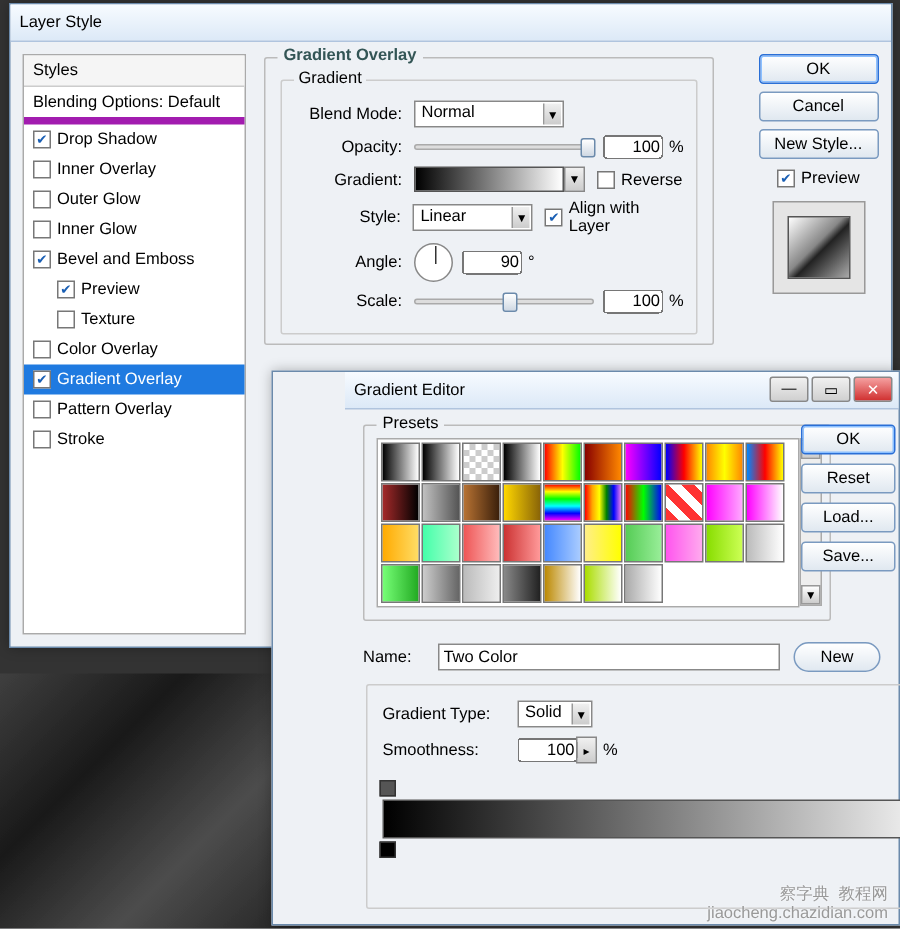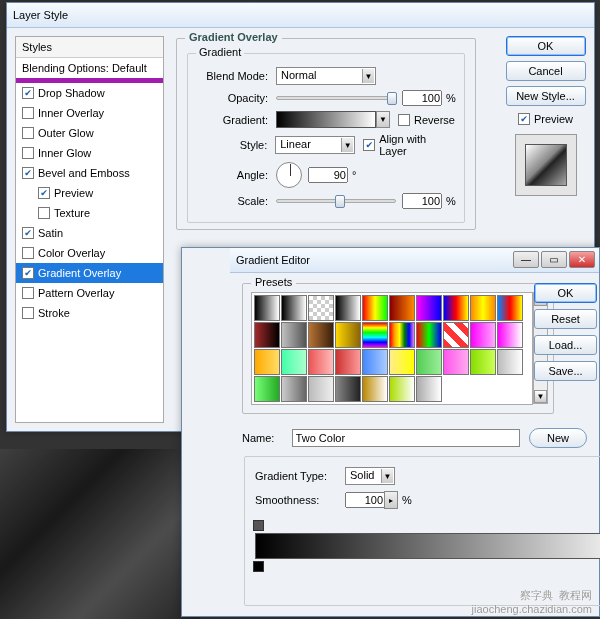--- a/index.html
+++ b/index.html
@@ -100,24 +100,20 @@
           </div>
           <div class="style-item indent">
             <span class="cb checked"></span>
             <span>Preview</span>
           </div>
           <div class="style-item indent">
             <span class="cb"></span>
             <span>Texture</span>
           </div>
           <div class="style-item">
-            <span class="cb checked"></span>
-            <span>Satin</span>
-          </div>
-          <div class="style-item">
             <span class="cb"></span>
             <span>Color Overlay</span>
           </div>
           <div class="style-item selected">
             <span class="cb checked"></span>
             <span>Gradient Overlay</span>
           </div>
           <div class="style-item">
             <span class="cb"></span>
             <span>Pattern Overlay</span>

